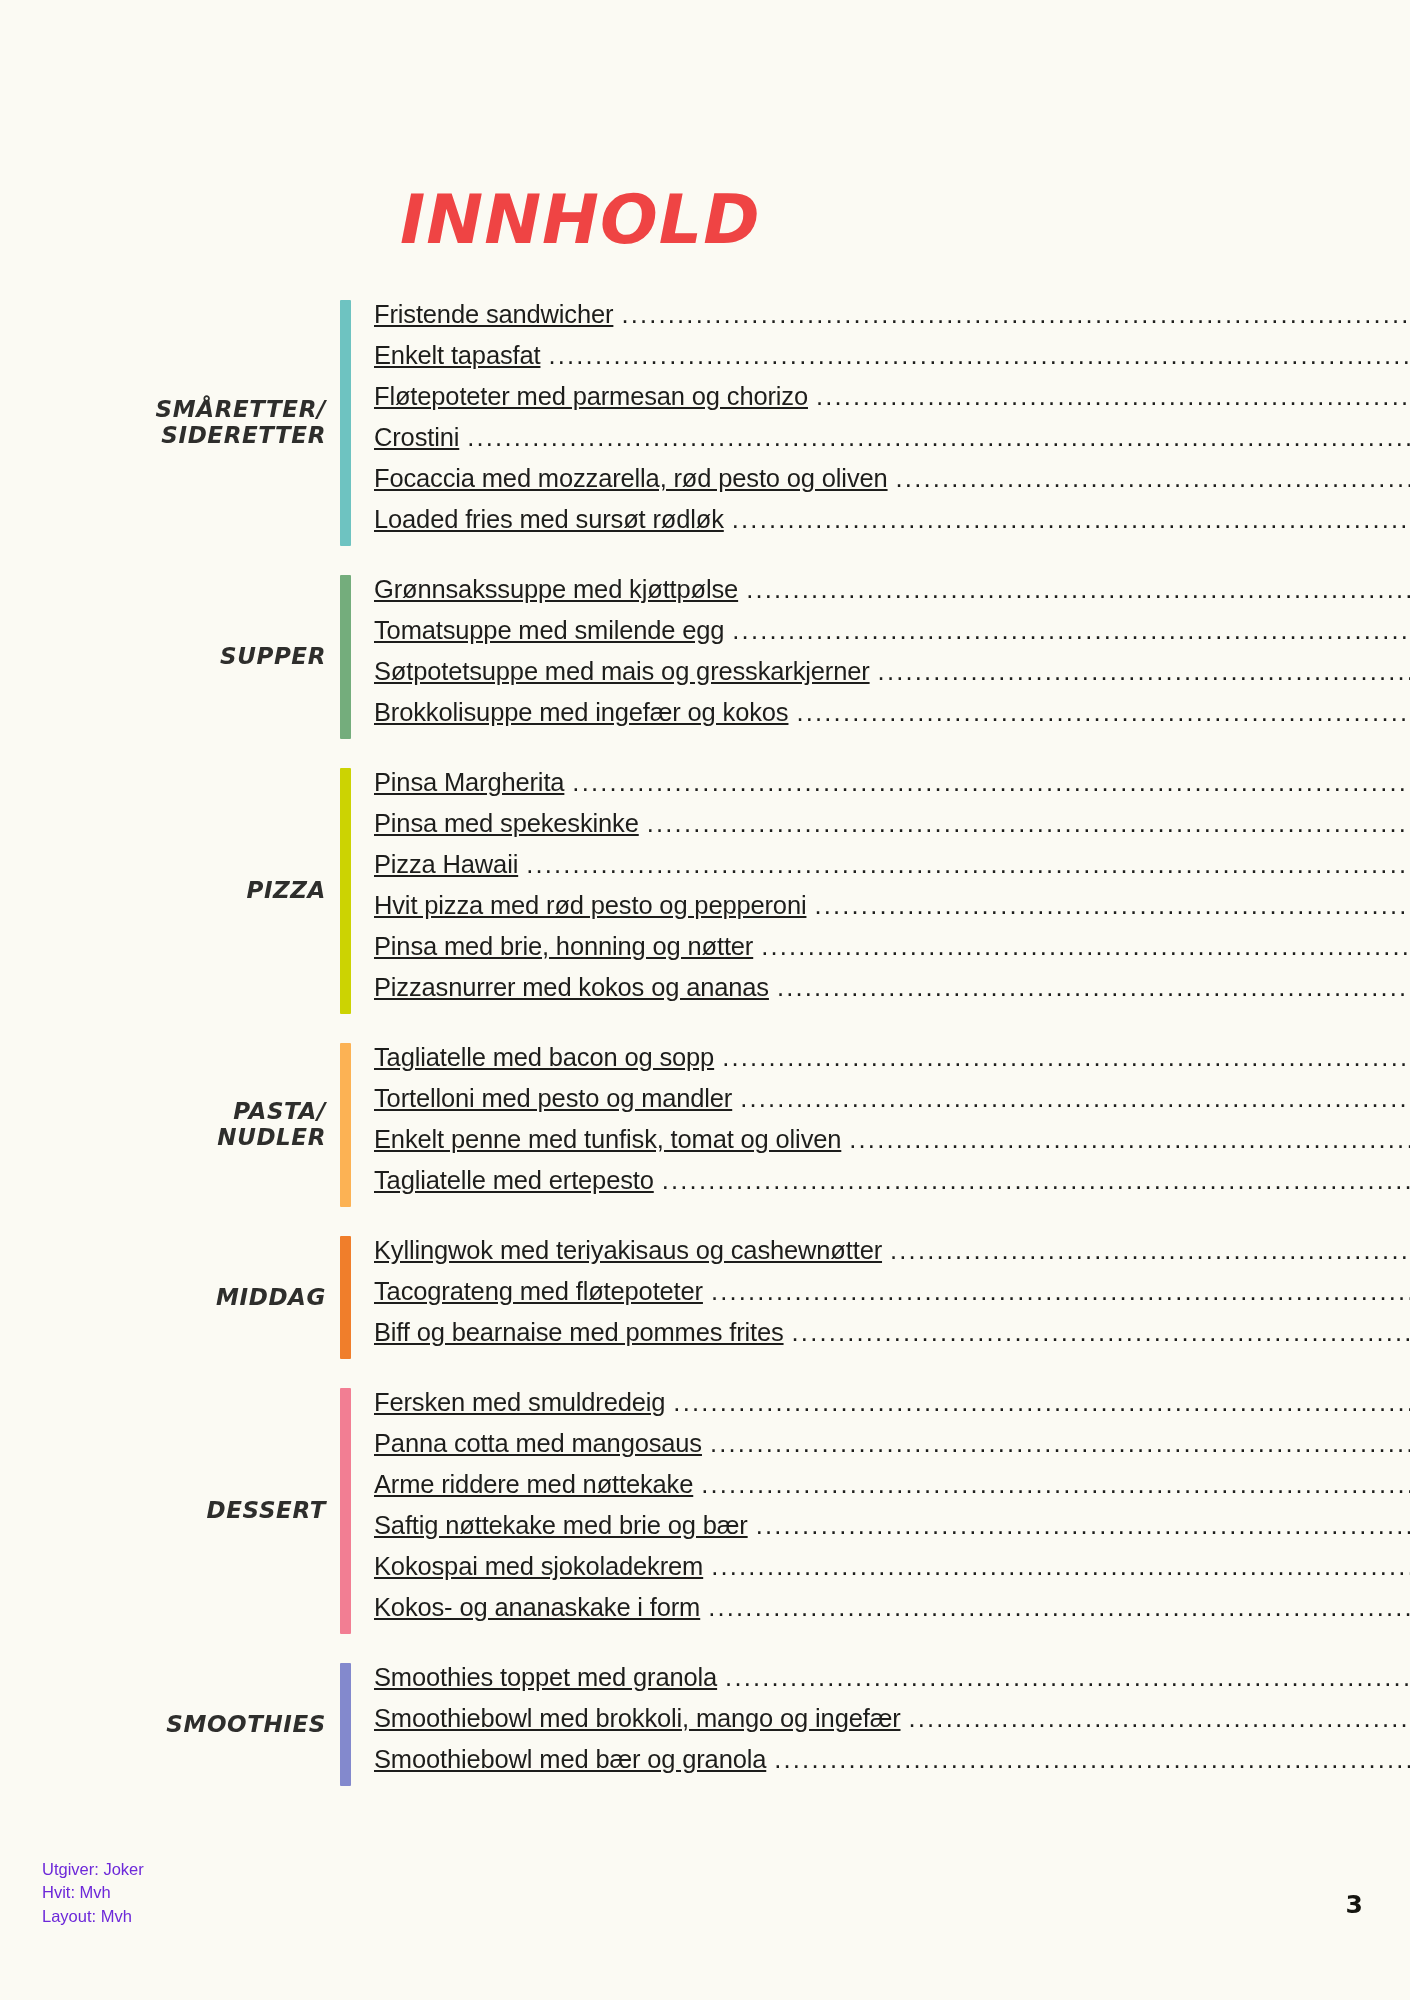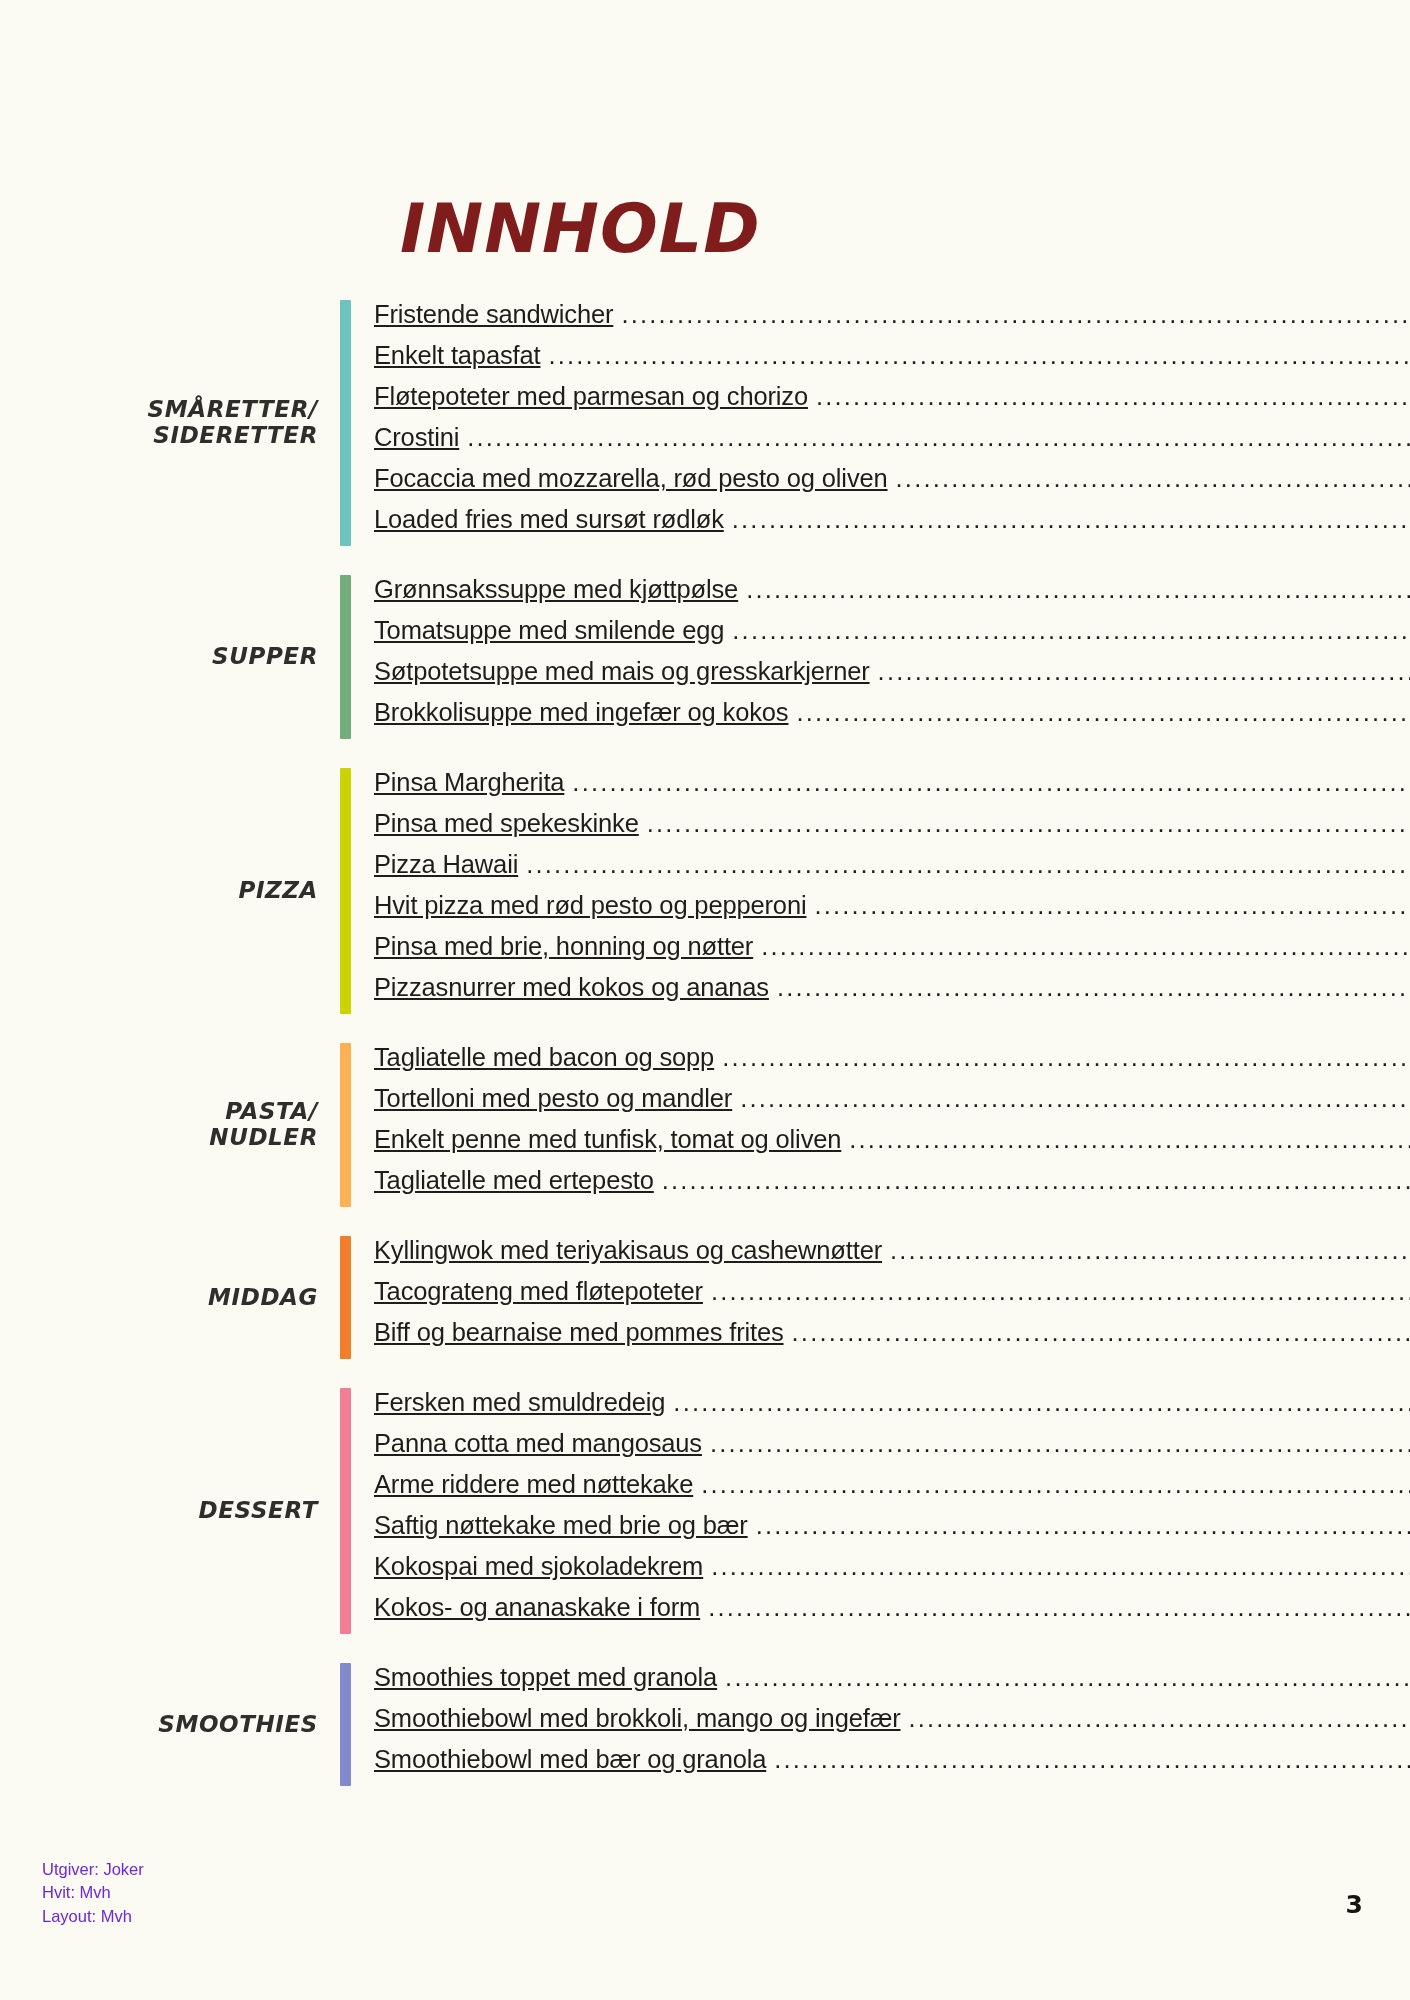--- a/index.html
+++ b/index.html
@@ -20,27 +20,27 @@
     position: relative;
     width: 1410px;
     height: 2000px;
     background: #FBFAF3;
   }
 
   
   #title {
     position: absolute;
     left: 400px;
-    top: 149px;
+    top: 140px;
     font-family: "DejaVu Sans", sans-serif;
     font-size: 68px;
     font-weight: 700;
     font-style: italic;
     letter-spacing: 1px;
-    color: #7f1d1d;
+    color: #ef4444;
     line-height: 1;
     white-space: nowrap;
   }
 
   
   #toc {
     position: absolute;
     left: 0px;
     top: 300px;
     width: 1410px;
@@ -49,21 +49,21 @@
   .section {
     display: flex;
     align-items: center;
     margin-bottom: 29px;
   }
 
   .section-label {
     width: 340px;
     flex: 0 0 340px;
     text-align: right;
-    padding-right: 22px;
+    padding-right: 14px;
     box-sizing: border-box;
     font-family: "DejaVu Sans", sans-serif;
     font-size: 23px;
     font-weight: 700;
     font-style: italic;
     letter-spacing: 0.6px;
     color: #2E2E2C;
     line-height: 1.12;
     white-space: pre-line;
   }

